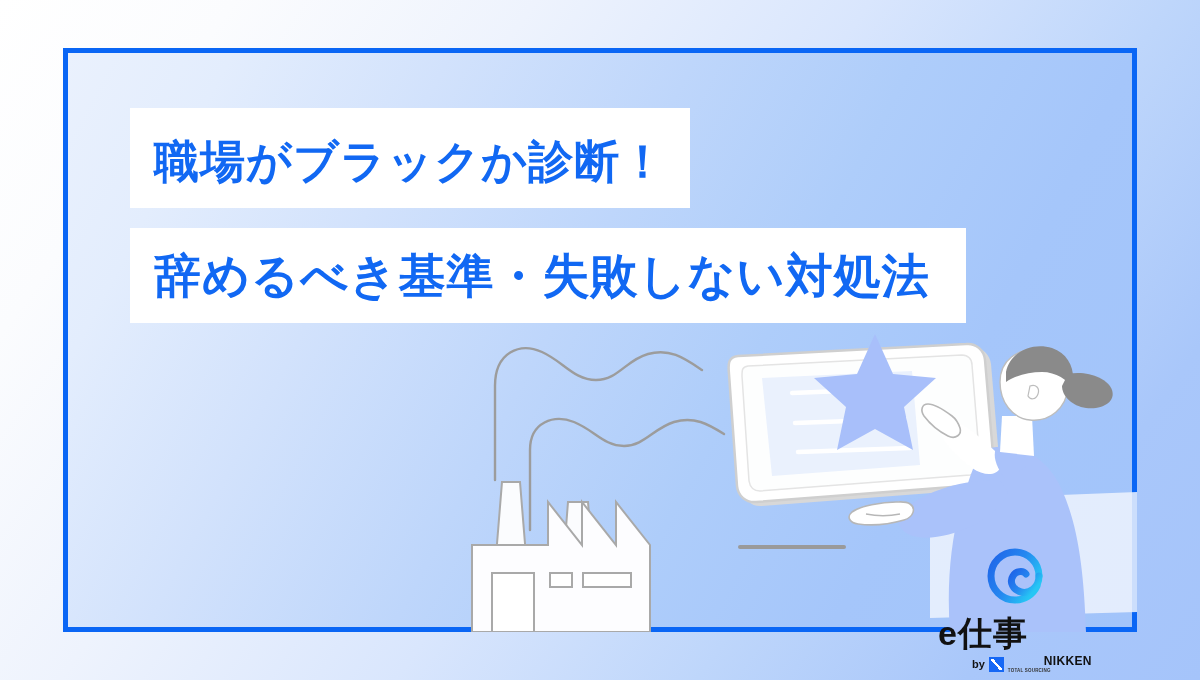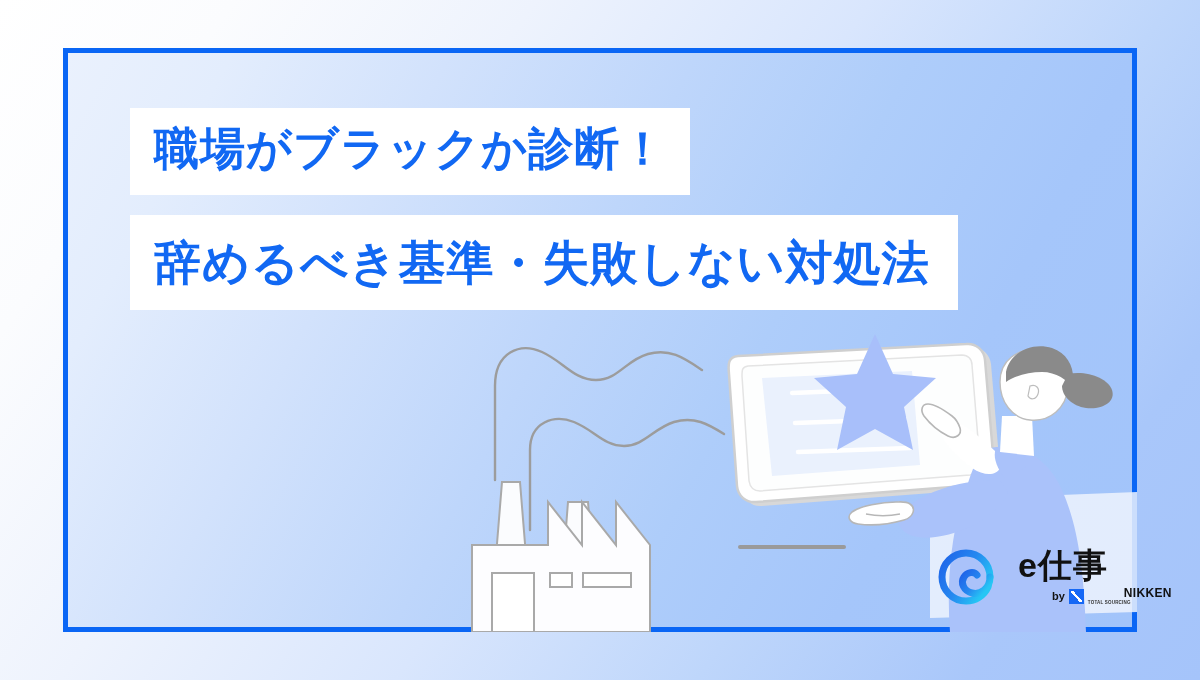--- a/index.html
+++ b/index.html
@@ -65,25 +65,25 @@
     background: #ffffff;
     color: #1168f3;
     font-weight: 700;
     font-size: 46px;
     line-height: 1;
     letter-spacing: 1px;
     white-space: nowrap;
     display: inline-block;
   }
   .hl-box-1 {
-    padding: 18px 24px 24px 24px;
+    padding: 31px 24px 24px 24px;
     font-size: 45px;
   }
   .hl-box-2 {
-    padding: 24px 28px 24px 24px;
+    padding: 24px 36px 24px 24px;
     font-size: 47px;
     margin-top: 20px;
   }
   .hl-row { display: block; }
 
   
   .factory-wrap {
     position: absolute;
     left: 470px;
     top: 330px;
@@ -114,22 +114,23 @@
     z-index: 20;
   }
 
   
   .logo {
     position: absolute;
     left: 938px;
     top: 548px;
     display: flex;
     align-items: center;
-    gap: 24px;
+    gap: 12px;
     z-index: 50;
+    flex-direction: column;
   }
   .logo-mark { width: 56px; height: 56px; display: block; }
   .logo-text-col {
     display: flex;
     flex-direction: column;
     align-items: flex-start;
     line-height: 1;
   }
   .logo-wordmark {
     font-size: 34px;

